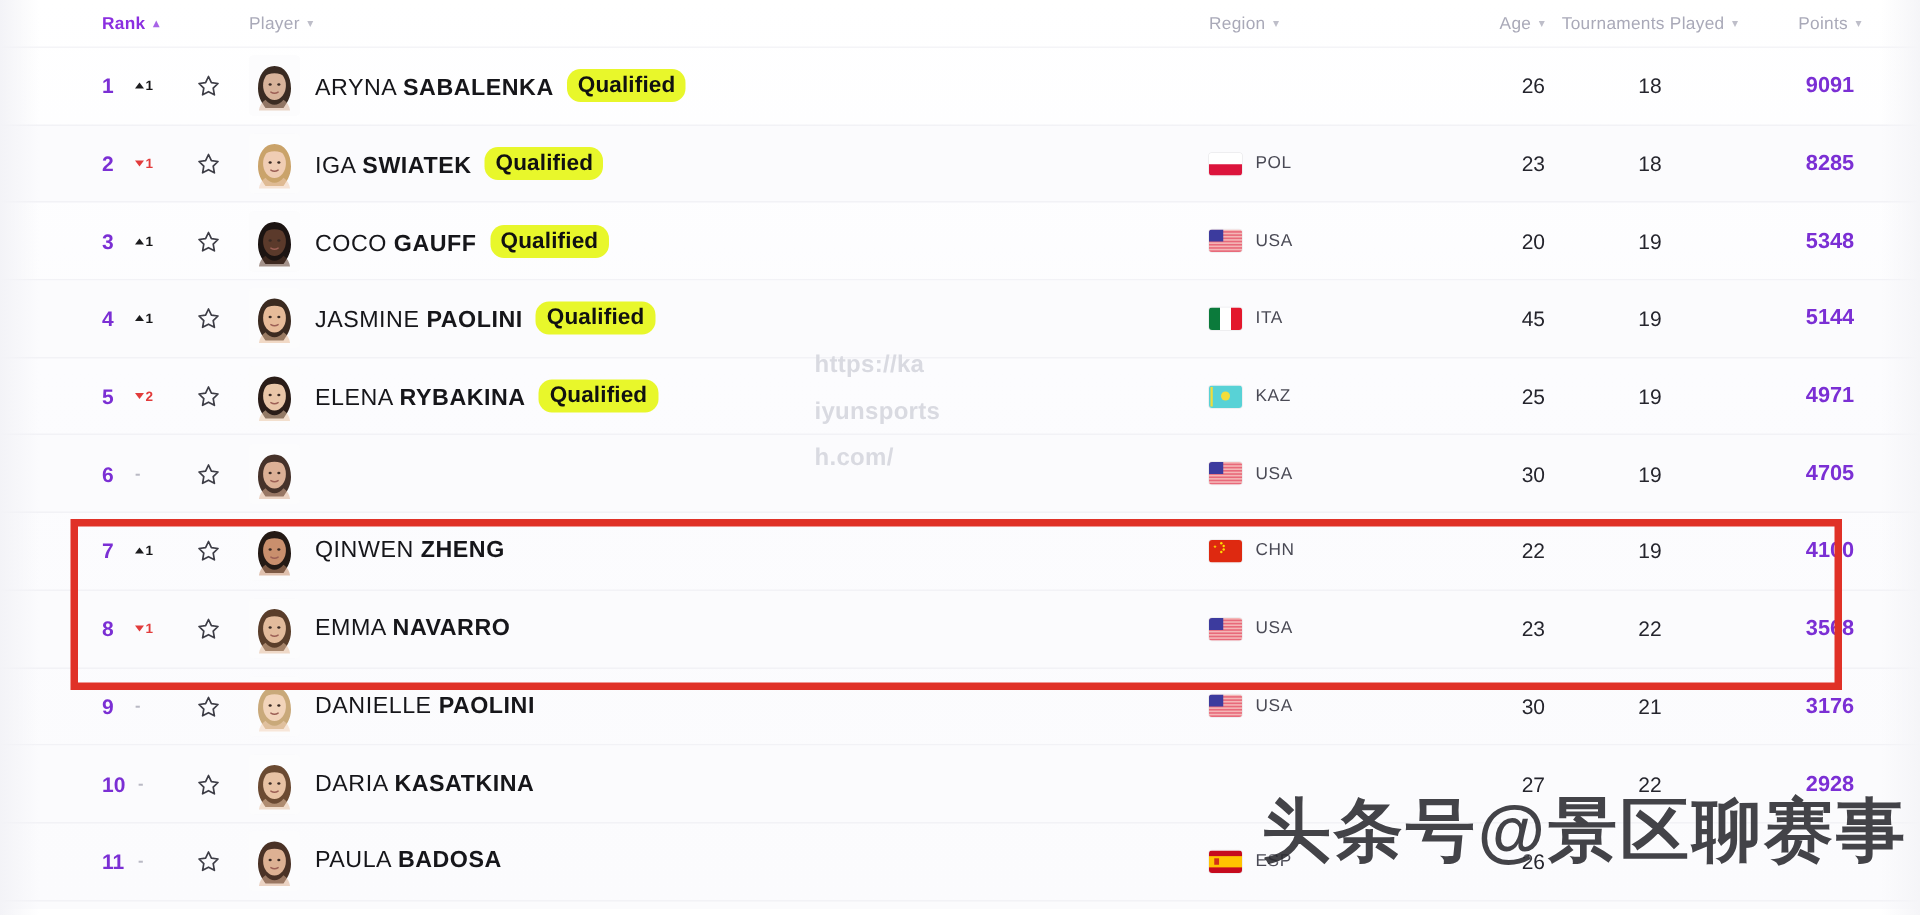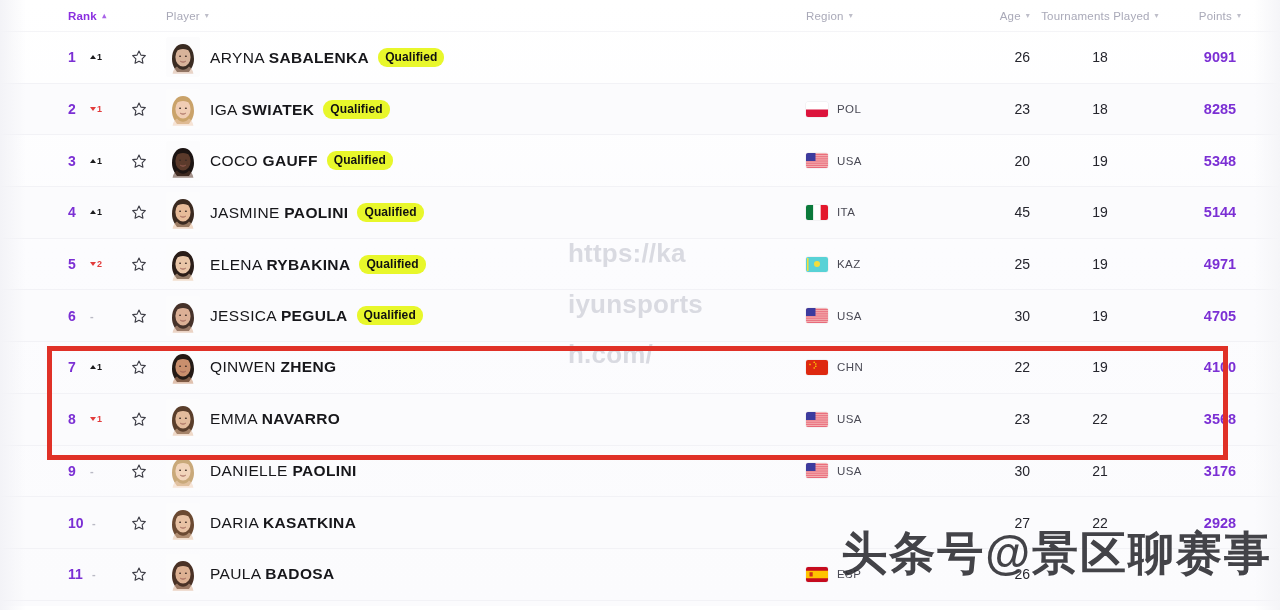--- a/index.html
+++ b/index.html
@@ -69,21 +69,21 @@
     display:block; margin-right:10px;
     background:#fafafa;
   }
 
   
   .pname { font-size:15.5px; color:#16161a; letter-spacing:.35px; white-space:nowrap; }
   .pname .first { font-weight:400; }
   .pname .last  { font-weight:700; }
   .badge {
     margin-left:9px; background:#e8f72b; color:#111;
-    font-size:12px; font-weight:700; letter-spacing:.1px;
+    font-size:15px; font-weight:700; letter-spacing:.1px;
     padding:2px 7px 3px; border-radius:9px; white-space:nowrap;
     display:inline-block; vertical-align:2px;
   }
 
   
   .flag { width:22px; height:15px; border-radius:2px; margin-right:9px; flex:0 0 22px; display:block; box-shadow:0 0 0 .5px rgba(0,0,0,.07);}
   .rcode { font-size:11.5px; color:#4a4a55; letter-spacing:.4px; }
 
   
   .num   { font-size:14px; color:#25252d; }
@@ -93,23 +93,23 @@
   .highlight-box {
     position:absolute; left:47px; top:346px;
     width:1181px; height:114px;
     border:5px solid #e03127;
     pointer-events:none;
     z-index:6;
   }
 
   
   .wm-url {
-    position:absolute; left:568px; top:228px;
+    position:absolute; left:543px; top:228px;
     width:160px; z-index:5;
-    font-size:26px; font-weight:700; line-height:1.95;
+    font-size:16px; font-weight:700; line-height:1.95;
     color:#d9dae1; letter-spacing:.2px;
     white-space:pre-wrap;
   }
   .wm-cn {
     position:absolute; right:8px; bottom:21px; z-index:7;
     font-size:46px; font-weight:700; letter-spacing:2px;
     color:#2a2a30; opacity:.88;
     text-shadow:0 0 2px rgba(255,255,255,.9);
     white-space:nowrap;
   }
@@ -432,21 +432,20 @@
                 <rect width="34" height="40" fill="#fcfcfd"></rect>
                 <path d="M6 22c0-9 4.5-15 11-15s11 6 11 15c0 6-3 10-5 13H11c-2-3-5-7-5-13z" fill="#46322a"></path>
                 <ellipse cx="17" cy="20" rx="7.6" ry="9.6" fill="#dcb096"></ellipse>
                 <path d="M9.4 14.5c1.5-4 4.4-6 7.6-6s6.1 2 7.6 6c-2.2-1.8-4.7-2.6-7.6-2.6s-5.4.8-7.6 2.6z" fill="#46322a"></path>
                 <ellipse cx="14.1" cy="19.3" rx="1.05" ry="0.8" fill="#3a2a24"></ellipse>
                 <ellipse cx="19.9" cy="19.3" rx="1.05" ry="0.8" fill="#3a2a24"></ellipse>
                 <path d="M14.6 24.4c1.5 1 3.3 1 4.8 0" stroke="#9c5f55" stroke-width="1" fill="none" stroke-linecap="round"></path>
                 <path d="M11 29.5c1.8 2.2 4 3.3 6 3.3s4.2-1.1 6-3.3c2.4 1.4 4 4 4.4 7.2H6.6c.4-3.2 2-5.8 4.4-7.2z" fill="#dcb096" opacity=".55"></path>
               </svg>
             </span>
-            <span class="pname"><span class="first">JESSICA</span> <span class="last">PEGULA</span><span class="badge">Qualified</span></span>
           </div>
           <div class="c-region">
             <span>
               <svg class="flag" viewBox="0 0 22 15">
                 <rect width="22" height="15" fill="#f4b6b6"></rect>
                 <g fill="#e8697a">
                   <rect y="1.07" width="22" height="1.07"></rect>
                   <rect y="3.21" width="22" height="1.07"></rect>
                   <rect y="5.3500000000000005" width="22" height="1.07"></rect>
                   <rect y="7.49" width="22" height="1.07"></rect>

